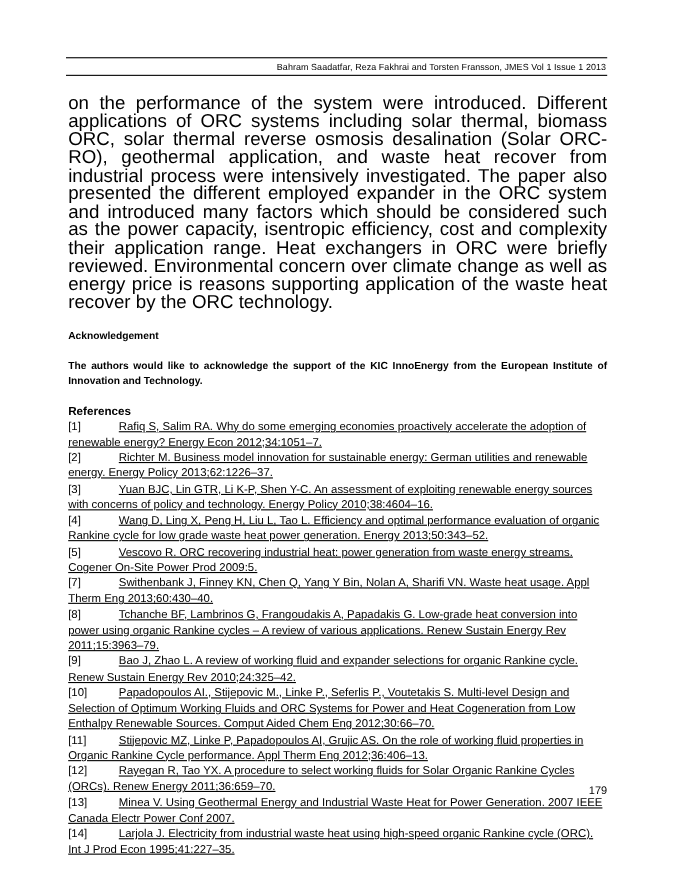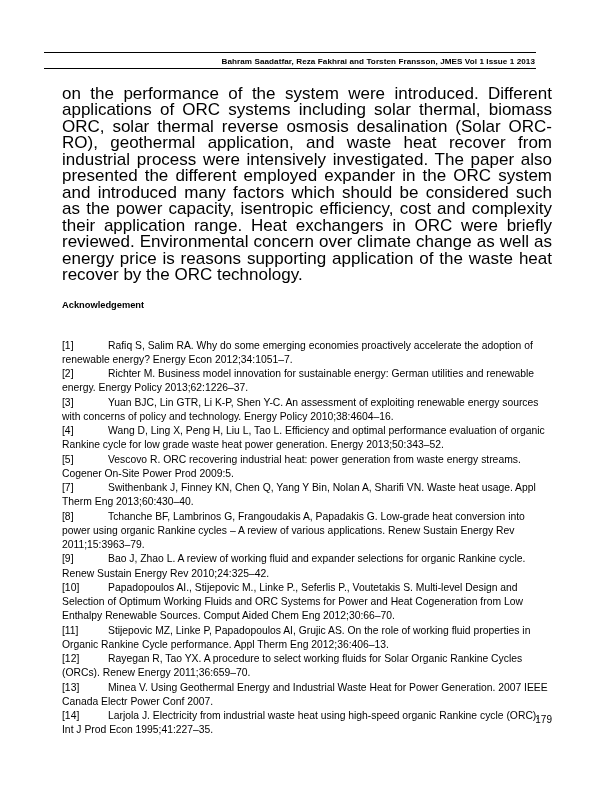--- a/index.html
+++ b/index.html
@@ -19,24 +19,23 @@
   .page {
     position: absolute;
     top: 0; left: 0;
     width: 612px;
     height: 792px;
   }
 
   
   .header-block {
     position: absolute;
-    left: 44px;
+    left: 60px;
     top: 52px;
     width: 492px;
-    font-weight: bold;
   }
   .rule {
     width: 100%;
     height: 0;
     border-top: 1.1px solid #000;
   }
   .rule-top { margin-bottom: 2.5px; }
   .rule-bottom { margin-top: 1.5px; }
   .header-text {
     text-align: right;
@@ -88,20 +87,21 @@
     margin: 0;
     font-size: 10.6px;
     line-height: 14.3px;
     font-weight: bold;
   }
 
   ul.ref-list {
     margin: 0;
     padding: 0;
     list-style: none;
+    text-decoration: underline;
   }
   li.ref-item {
     font-size: 10.35px;
     line-height: 14.25px;
     text-align: left;
     margin: 0;
     padding: 0;
     white-space: normal;
   }
   .ref-num {
@@ -134,23 +134,25 @@
   <div class="content">
 
     <p class="body-par">on the performance of the system were introduced. Different applications of ORC systems including solar thermal, biomass ORC, solar thermal reverse osmosis desalination (Solar ORC-RO), geothermal application, and waste heat recover from industrial process were intensively investigated. The paper also presented the different employed expander in the ORC system and introduced many factors which should be considered such as the power capacity, isentropic efficiency, cost and complexity their application range. Heat exchangers in ORC were briefly reviewed. Environmental concern over climate change as well as energy price is reasons supporting application of the waste heat recover by the ORC technology.</p>
 
     <div class="spacer-15"></div>
 
     <h2 class="sec-head">Acknowledgement</h2>
 
     <div class="spacer-12"></div>
 
+    <p class="ack-par"> The authors would like to acknowledge the support of the KIC InnoEnergy from the European Institute of Innovation and Technology.</p>
 
     <div class="spacer-14"></div>
 
+    <h2 class="refs-head">References</h2>
 
     <ul class="ref-list">
       <li class="ref-item"><span class="ref-num">[1]</span><span>Rafiq S, Salim RA. Why do some emerging economies proactively accelerate the adoption of renewable energy? Energy Econ 2012;34:1051–7.</span></li>
       <li class="ref-item"><span class="ref-num">[2]</span><span>Richter M. Business model innovation for sustainable energy: German utilities and renewable energy. Energy Policy 2013;62:1226–37.</span></li>
       <li class="ref-item"><span class="ref-num">[3]</span><span>Yuan BJC, Lin GTR, Li K-P, Shen Y-C. An assessment of exploiting renewable energy sources with concerns of policy and technology. Energy Policy 2010;38:4604–16.</span></li>
       <li class="ref-item"><span class="ref-num">[4]</span><span>Wang D, Ling X, Peng H, Liu L, Tao L. Efficiency and optimal performance evaluation of organic Rankine cycle for low grade waste heat power generation. Energy 2013;50:343–52.</span></li>
       <li class="ref-item"><span class="ref-num">[5]</span><span>Vescovo R. ORC recovering industrial heat: power generation from waste energy streams. Cogener On-Site Power Prod 2009:5.</span></li>
       <li class="ref-item"><span class="ref-num">[7]</span><span>Swithenbank J, Finney KN, Chen Q, Yang Y Bin, Nolan A, Sharifi VN. Waste heat usage. Appl Therm Eng 2013;60:430–40.</span></li>
       <li class="ref-item"><span class="ref-num">[8]</span><span>Tchanche BF, Lambrinos G, Frangoudakis A, Papadakis G. Low-grade heat conversion into power using organic Rankine cycles – A review of various applications. Renew Sustain Energy Rev 2011;15:3963–79.</span></li>
       <li class="ref-item"><span class="ref-num">[9]</span><span>Bao J, Zhao L. A review of working fluid and expander selections for organic Rankine cycle. Renew Sustain Energy Rev 2010;24:325–42.</span></li>

